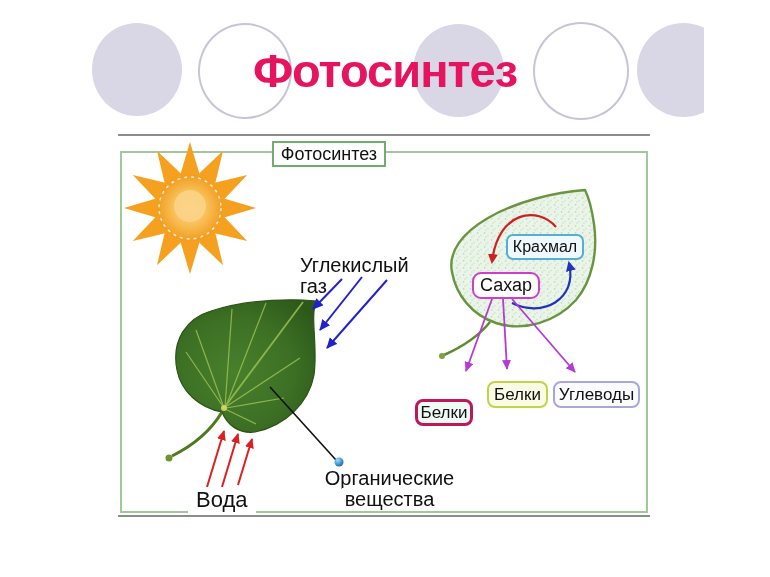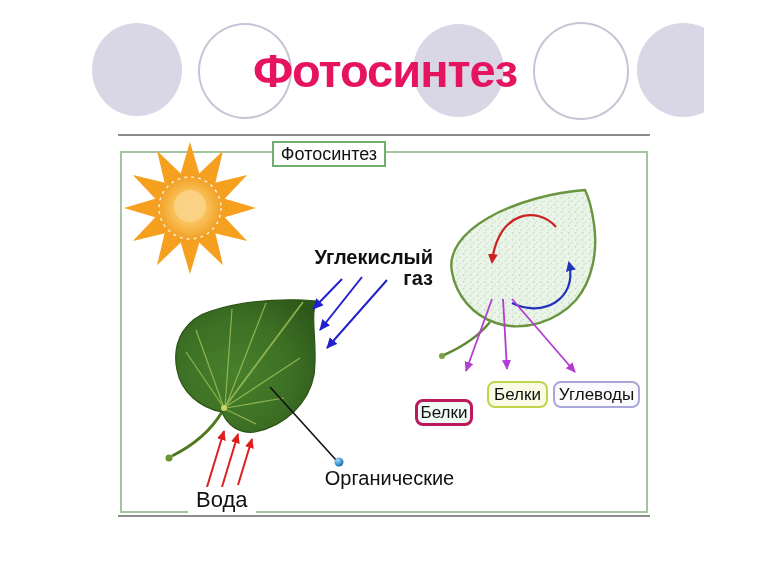--- a/index.html
+++ b/index.html
@@ -34,21 +34,21 @@
   .frame-label{left:272px;top:141px;width:114px;height:26px;border:2px solid #6fae6c;font-size:18px;}
   .starch-box{left:506px;top:234px;width:78px;height:26px;border:2px solid #56aed4;border-radius:7px;
     background:#eff8fc;font-size:16px;}
   .sugar-box{left:472px;top:272px;width:68px;height:27px;border:2px solid #cb3fcb;border-radius:9px;font-size:18px;}
   .product{top:381px;height:27px;border-radius:8px;font-size:17px;}
   .p-belki{left:415px;width:58px;border:3px solid #be185d;background:#f0fbf6;margin-top:18px;}
   .p-zhiry{left:487px;width:61px;border:2px solid #c0d448;background:#fafbe4;}
   .p-uglevody{left:553px;width:87px;border:2px solid #a9a7d8;background:#fbfbfe;}
 
   .plain-label{position:absolute;color:#111;z-index:4;}
-  .co2-label{left:300px;top:247px;width:133px;text-align:right;font-size:20px;line-height:21px;font-weight:bold;}
+  .co2-label{left:300px;top:255px;width:133px;text-align:left;font-size:20px;line-height:21px;}
   .water-label{left:188px;top:487px;font-size:22px;background:#ffffff;padding:0 8px;}
   .organic-label{left:316px;top:468px;width:147px;text-align:center;font-size:20px;line-height:21px;}
   .organic-label .l2{background:#ffffff;padding:0 3px;}
 </style>
 </head>
 <body>
 
 <div class="stage">
 
   <div class="circle filled c1"></div>
@@ -194,22 +194,29 @@
 
   <div class="plain-label co2-label">
     <div>Углекислый</div>
     <div>газ</div>
   </div>
 
   <div class="plain-label water-label">Вода</div>
 
   <div class="plain-label organic-label">
     <div>Органические</div>
-  </div>
-
+    <div><span class="l2">вещества</span></div>
+  </div>
+
+  <div class="tbox starch-box">
+    <span>Крахмал</span>
+  </div>
+  <div class="tbox sugar-box">
+    <span>Сахар</span>
+  </div>
 
   <div class="tbox product p-belki">
     <span>Белки</span>
   </div>
   <div class="tbox product p-zhiry">
     <span>Белки</span>
   </div>
   <div class="tbox product p-uglevody">
     <span>Углеводы</span>
   </div>

